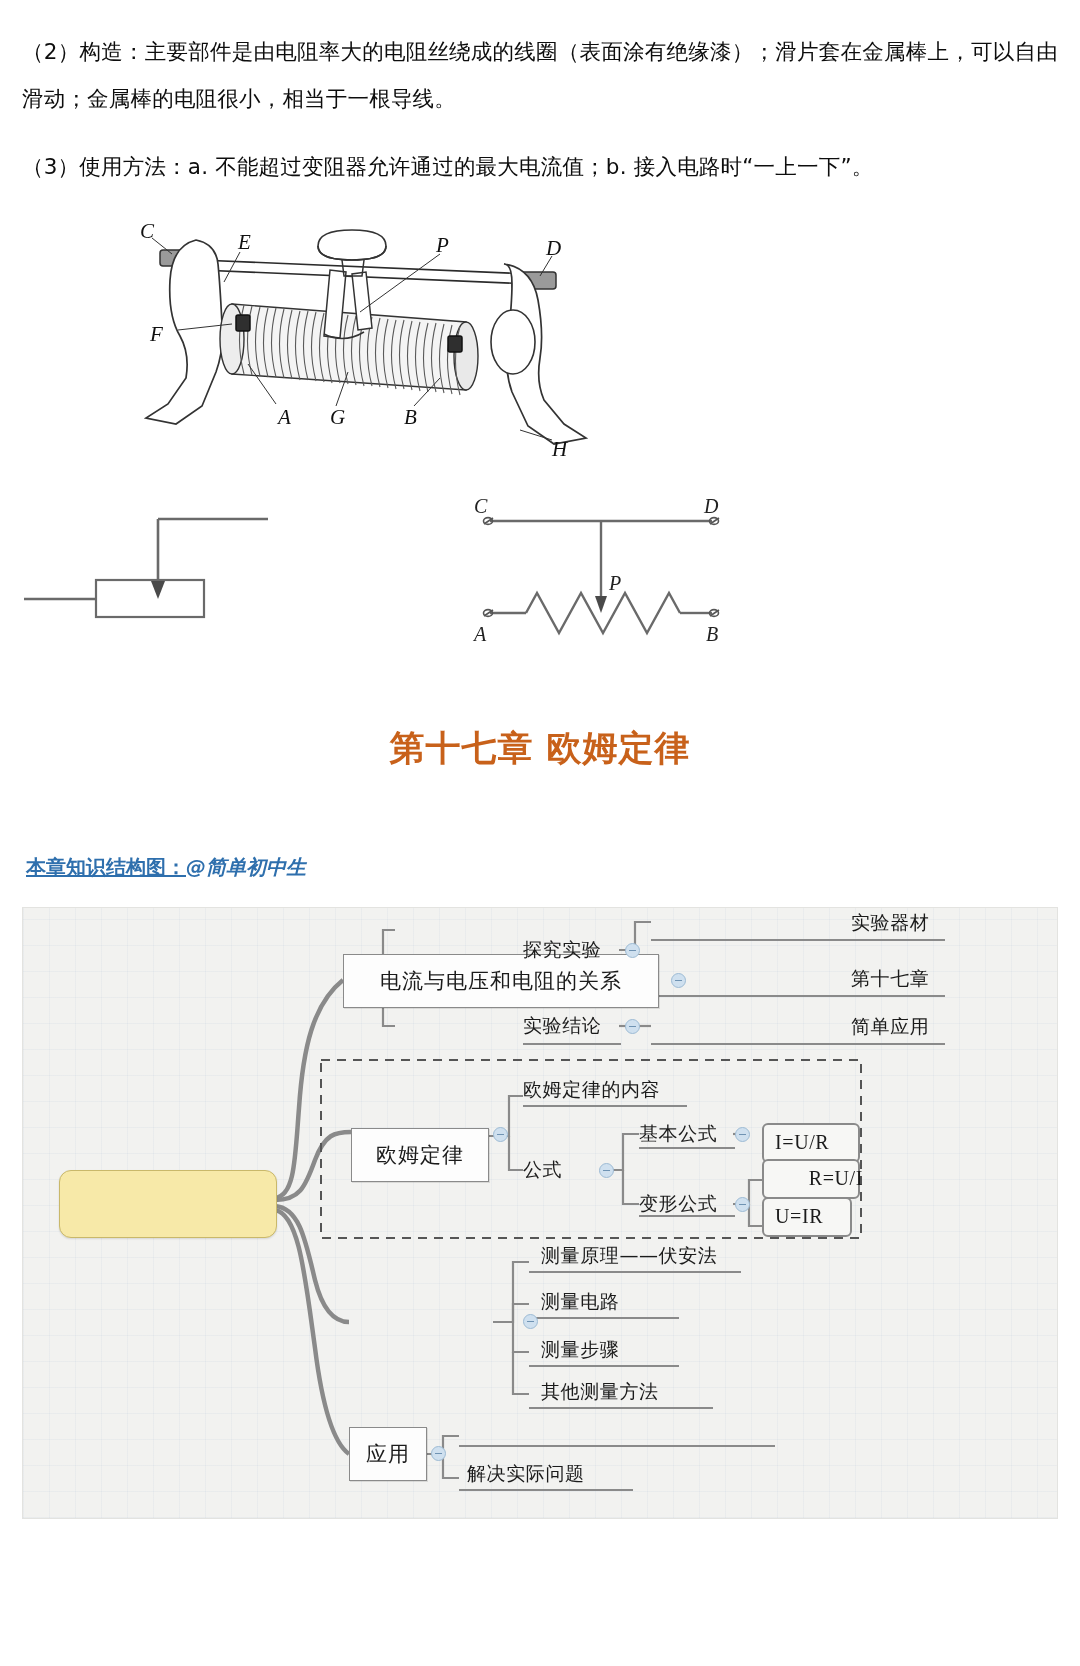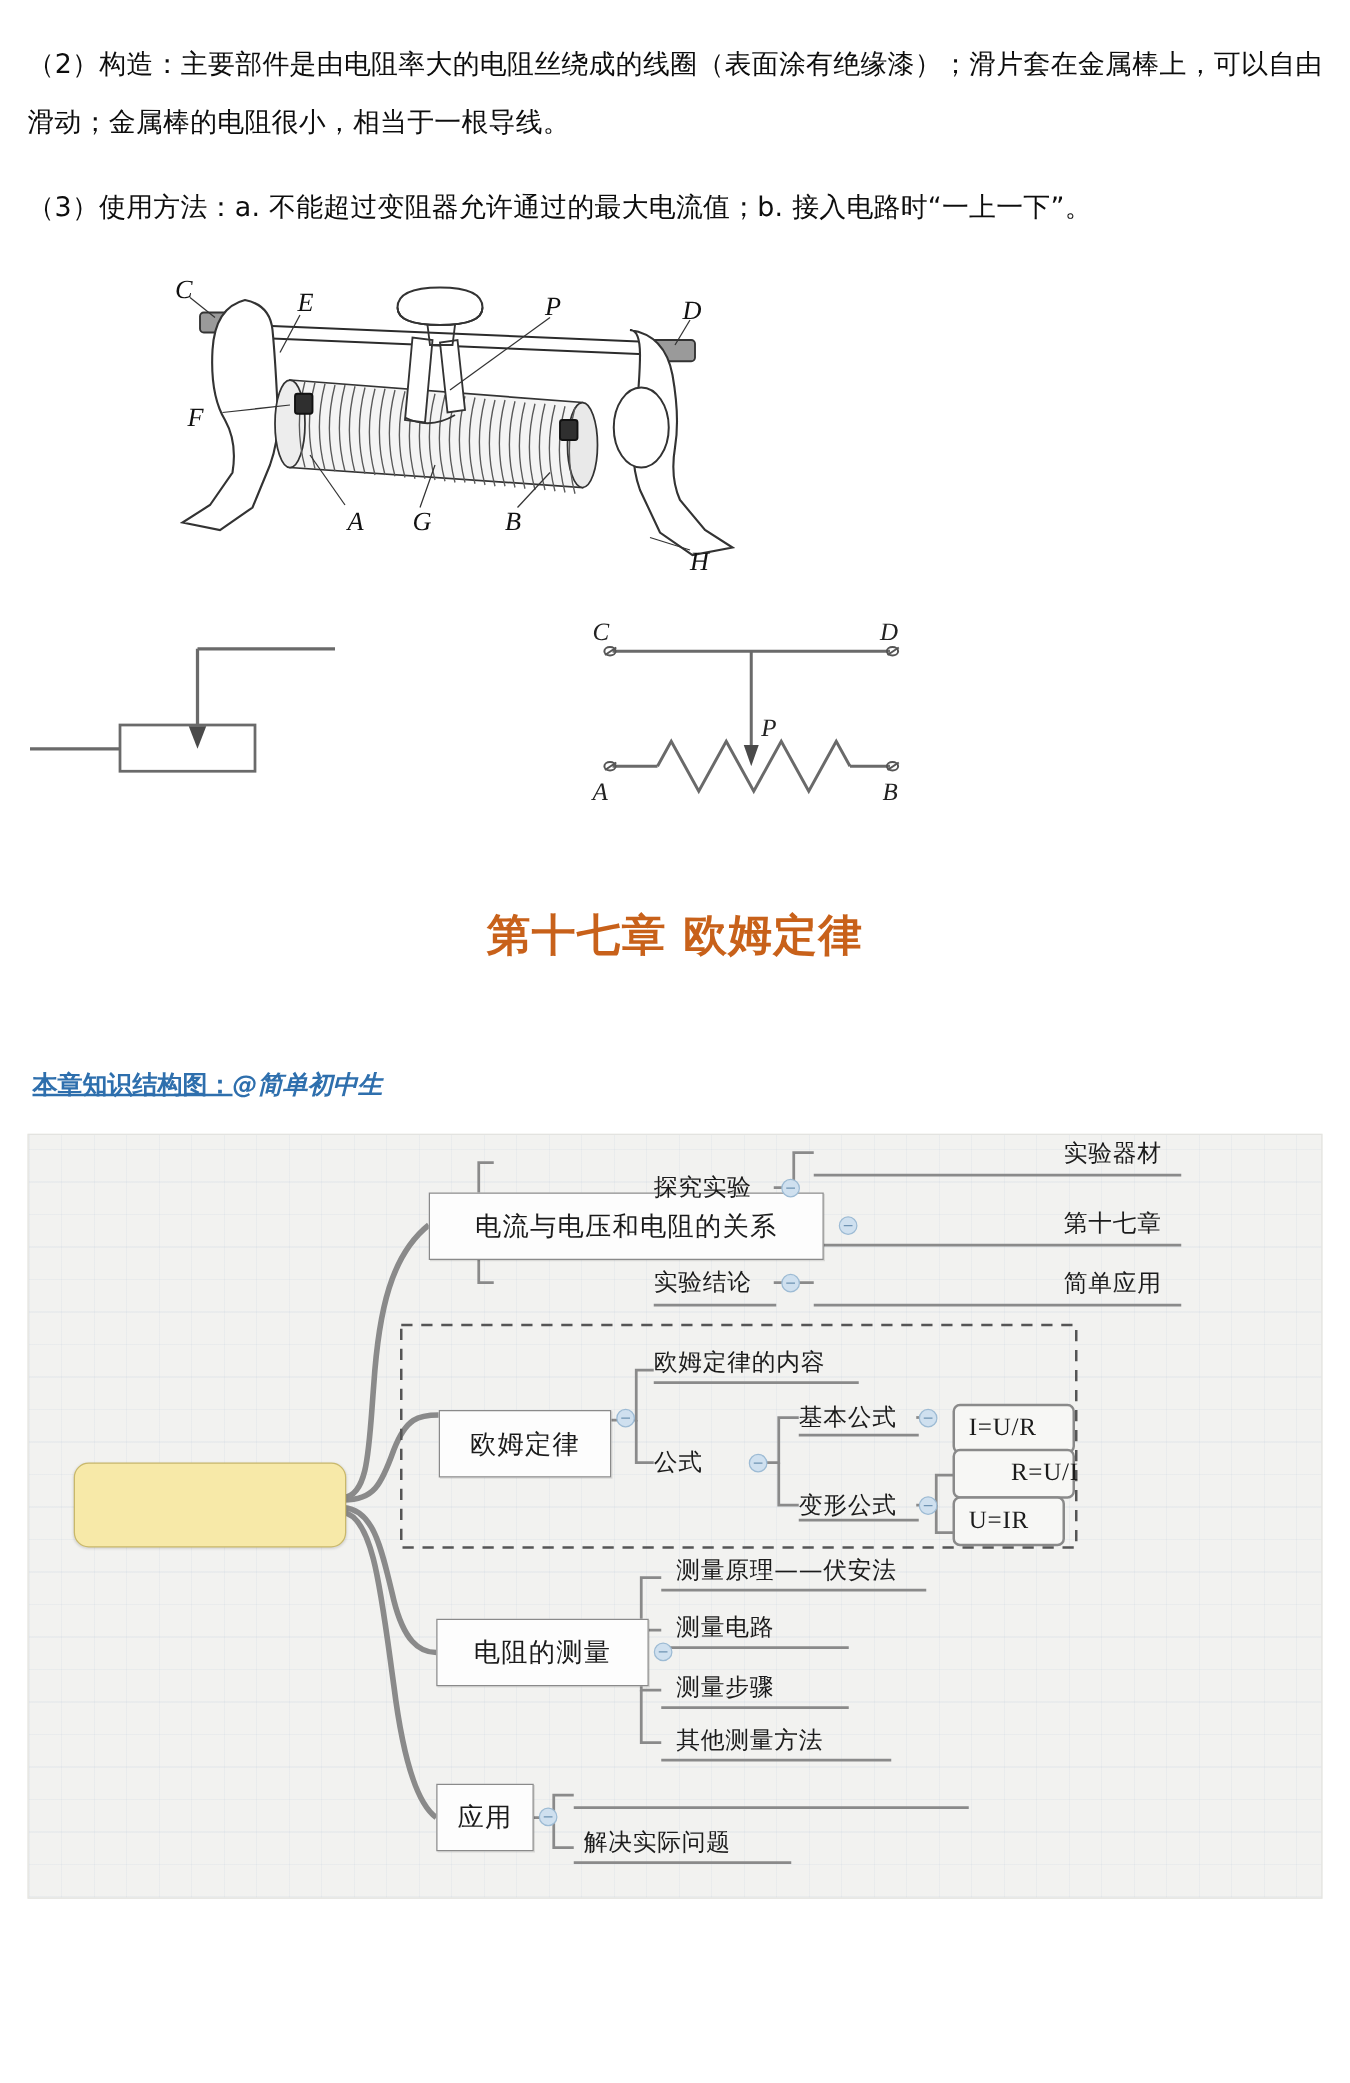--- a/index.html
+++ b/index.html
@@ -396,23 +396,20 @@
     <span>变形公式</span>
   </div>
   <div class="bullet" style="left:712px; top:289px;"></div>
   <div class="node node-plain fml" style="left:752px; top:255px; width:88px; height:32px;justify-content:flex-end;">
     <span>R=U/I</span>
   </div>
   <div class="node node-plain fml" style="left:752px; top:293px; width:80px; height:32px;">
     <span>U=IR</span>
   </div>
 
-  <div class="node node-box" style="left:326px; top:387px; width:170px; height:54px;">
-    <span>电阻的测量</span>
-  </div>
   <div class="bullet" style="left:500px; top:406px;"></div>
 
   <div class="node node-plain" style="left:518px; top:332px; width:220px; height:32px;">
     <span>测量原理——伏安法</span>
   </div>
   <div class="node node-plain" style="left:518px; top:378px; width:140px; height:32px;">
     <span>测量电路</span>
   </div>
   <div class="node node-plain" style="left:518px; top:426px; width:140px; height:32px;">
     <span>测量步骤</span>

